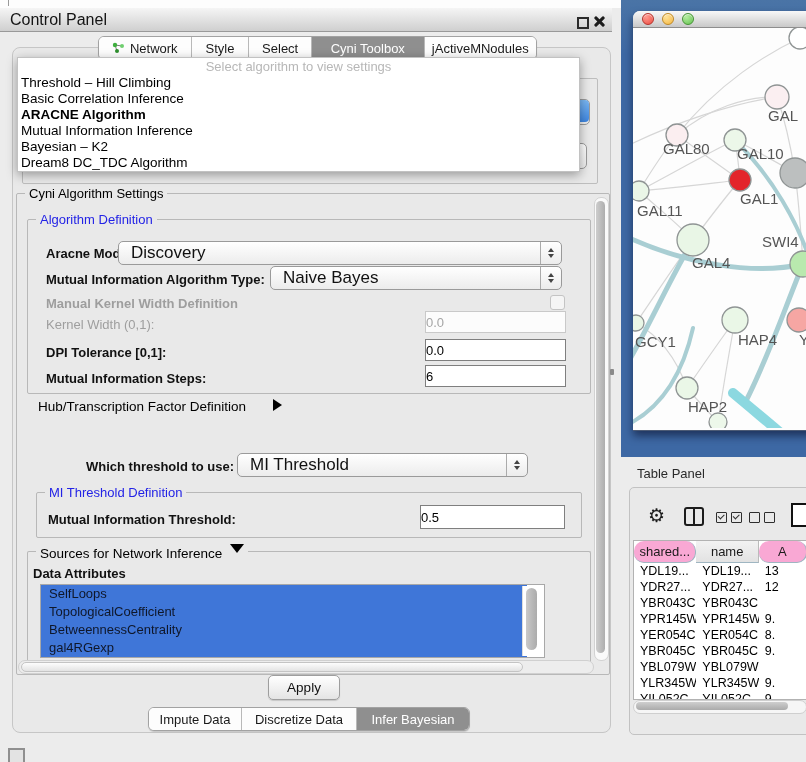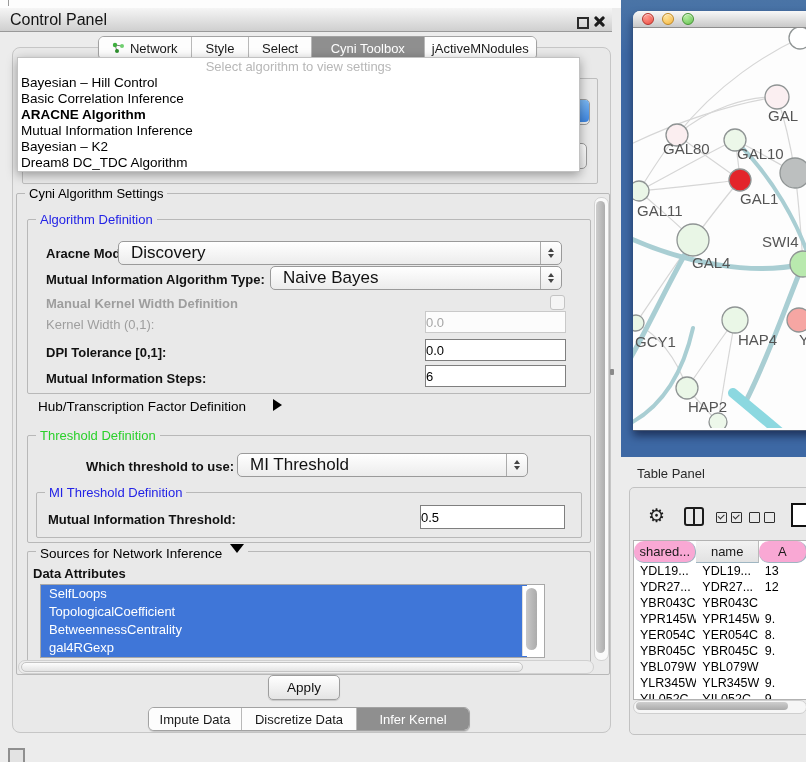--- a/index.html
+++ b/index.html
@@ -58,21 +58,21 @@
     flex-direction:column;align-items:center;justify-content:center;}
   .tri-up{width:0;height:0;border:3px solid transparent;border-bottom:4px solid #444;margin-bottom:2px;}
   .tri-dn{width:0;height:0;border:3px solid transparent;border-top:4px solid #444;}
   
   .tfield{background:#fff;border:1px solid #7f7f7f;display:flex;align-items:center;
     justify-content:flex-start;padding-right:8px;font-size:13px;color:#000;box-sizing:border-box;}
   .tfield.disabled{border-color:#c9c9c9;color:#a5a5a5;background:#fcfcfc;}
   .checkbox{width:13px;height:13px;border:1px solid #c4c4c4;border-radius:3px;background:#f5f5f5;}
   
   .attr-list{left:40px;top:584px;width:503px;height:72px;background:#fff;border:1px solid #a8a8a8;overflow:hidden;}
-  .attr-item{height:18px;line-height:18px;font-size:13px;color:#ffffff;padding-left:8px;width:478px;}
+  .attr-item{height:18px;line-height:18px;font-size:13px;color:#0f172a;padding-left:8px;width:478px;}
   .attr-scroll{position:absolute;right:1px;top:1px;width:20px;height:70px;background:#fff;border-left:1px solid #ddd;}
   .attr-thumb{position:absolute;left:3px;top:2px;width:11px;height:62px;border-radius:6px;
     background:linear-gradient(90deg,#c9c9c9,#ababab);}
   
   .vscroll{left:594px;top:197px;width:13px;height:462px;background:#fafafa;border:1px solid #d2d2d2;border-radius:7px;}
   .vthumb{position:absolute;left:1px;top:3px;width:9px;height:452px;border-radius:5px;
     background:linear-gradient(90deg,#cdcdcd,#aeaeae);}
   .hscroll{left:18px;top:660px;width:574px;height:12px;background:#ededed;border:1px solid #d0d0d0;border-radius:7px;}
   .hthumb{position:absolute;left:2px;top:1px;width:500px;height:8px;border-radius:5px;
     background:linear-gradient(#fdfdfd,#e3e3e3);border:1px solid #c4c4c4;}
@@ -173,21 +173,21 @@
   <div class="abs frag-combo1">
     <span class="blue-stepper"></span>
   </div>
   <div class="abs frag-combo2">
     <span>gal-filtered sif default node</span>
   </div>
 
   <div class="abs popup">
     <div class="popup-prompt">Select algorithm to view settings</div>
     <div>
-        <div class="popup-item">Bayesian – Hill Control</div>
+        <div class="popup-item">Threshold – Hill Climbing</div>
         <div class="popup-item">Basic Correlation Inference</div>
         <div class="popup-item bold">ARACNE Algorithm</div>
         <div class="popup-item">Mutual Information Inference</div>
         <div class="popup-item">Bayesian – K2</div>
         <div class="popup-item">Dream8 DC_TDC Algorithm</div>
       </div>
   </div>
 
   <div class="abs groupbox" style="left:16px;top:193px;width:592px;height:480px;">
     <span class="gb-label">Cyni Algorithm Settings</span>
@@ -229,23 +229,20 @@
   </div>
 
   <span class="abs lbl b" style="left:46px;top:371px;">Mutual Information Steps:</span>
   <div class="abs tfield" style="left:425px;top:365px;width:141px;height:22px;">
     <span>6</span>
   </div>
 
   <span class="abs" style="left:38px;top:399px;font-size:13.5px;color:#000;">Hub/Transcription Factor Definition</span>
   <span class="abs tri-right" style="left:273px;top:399px;"></span>
 
-  <div class="abs groupbox" style="left:27px;top:435px;width:562px;height:106px;">
-    <span class="gb-label green-t">Threshold Definition</span>
-  </div>
   <span class="abs lbl b" style="left:86px;top:459px;">Which threshold to use:</span>
   <div class="abs combo" style="left:237px;top:453px;width:291px;">
     <span class="combo-text">MI Threshold</span>
     <span class="combo-stepper">
         <i class="tri-up"></i>
         <i class="tri-dn"></i>
       </span>
   </div>
 
   <div class="abs groupbox" style="left:36px;top:492px;width:544px;height:44px;">
@@ -286,21 +283,21 @@
     <span>Apply</span>
   </div>
   <div class="abs segbar bottombar">
     <div class="seg" style="width:92px;">
       <span>Impute Data</span>
     </div>
     <div class="seg" style="width:114px;">
       <span>Discretize Data</span>
     </div>
     <div class="seg sel" style="width:112px;">
-      <span>Infer Kernel</span>
+      <span>Infer Bayesian</span>
     </div>
   </div>
 
   <div class="abs divider-dot"></div>
   <div class="abs dock-icon"></div>
 
   <div class="abs desktop"></div>
 
   <div class="abs netwin">
     <div class="net-titlebar">

